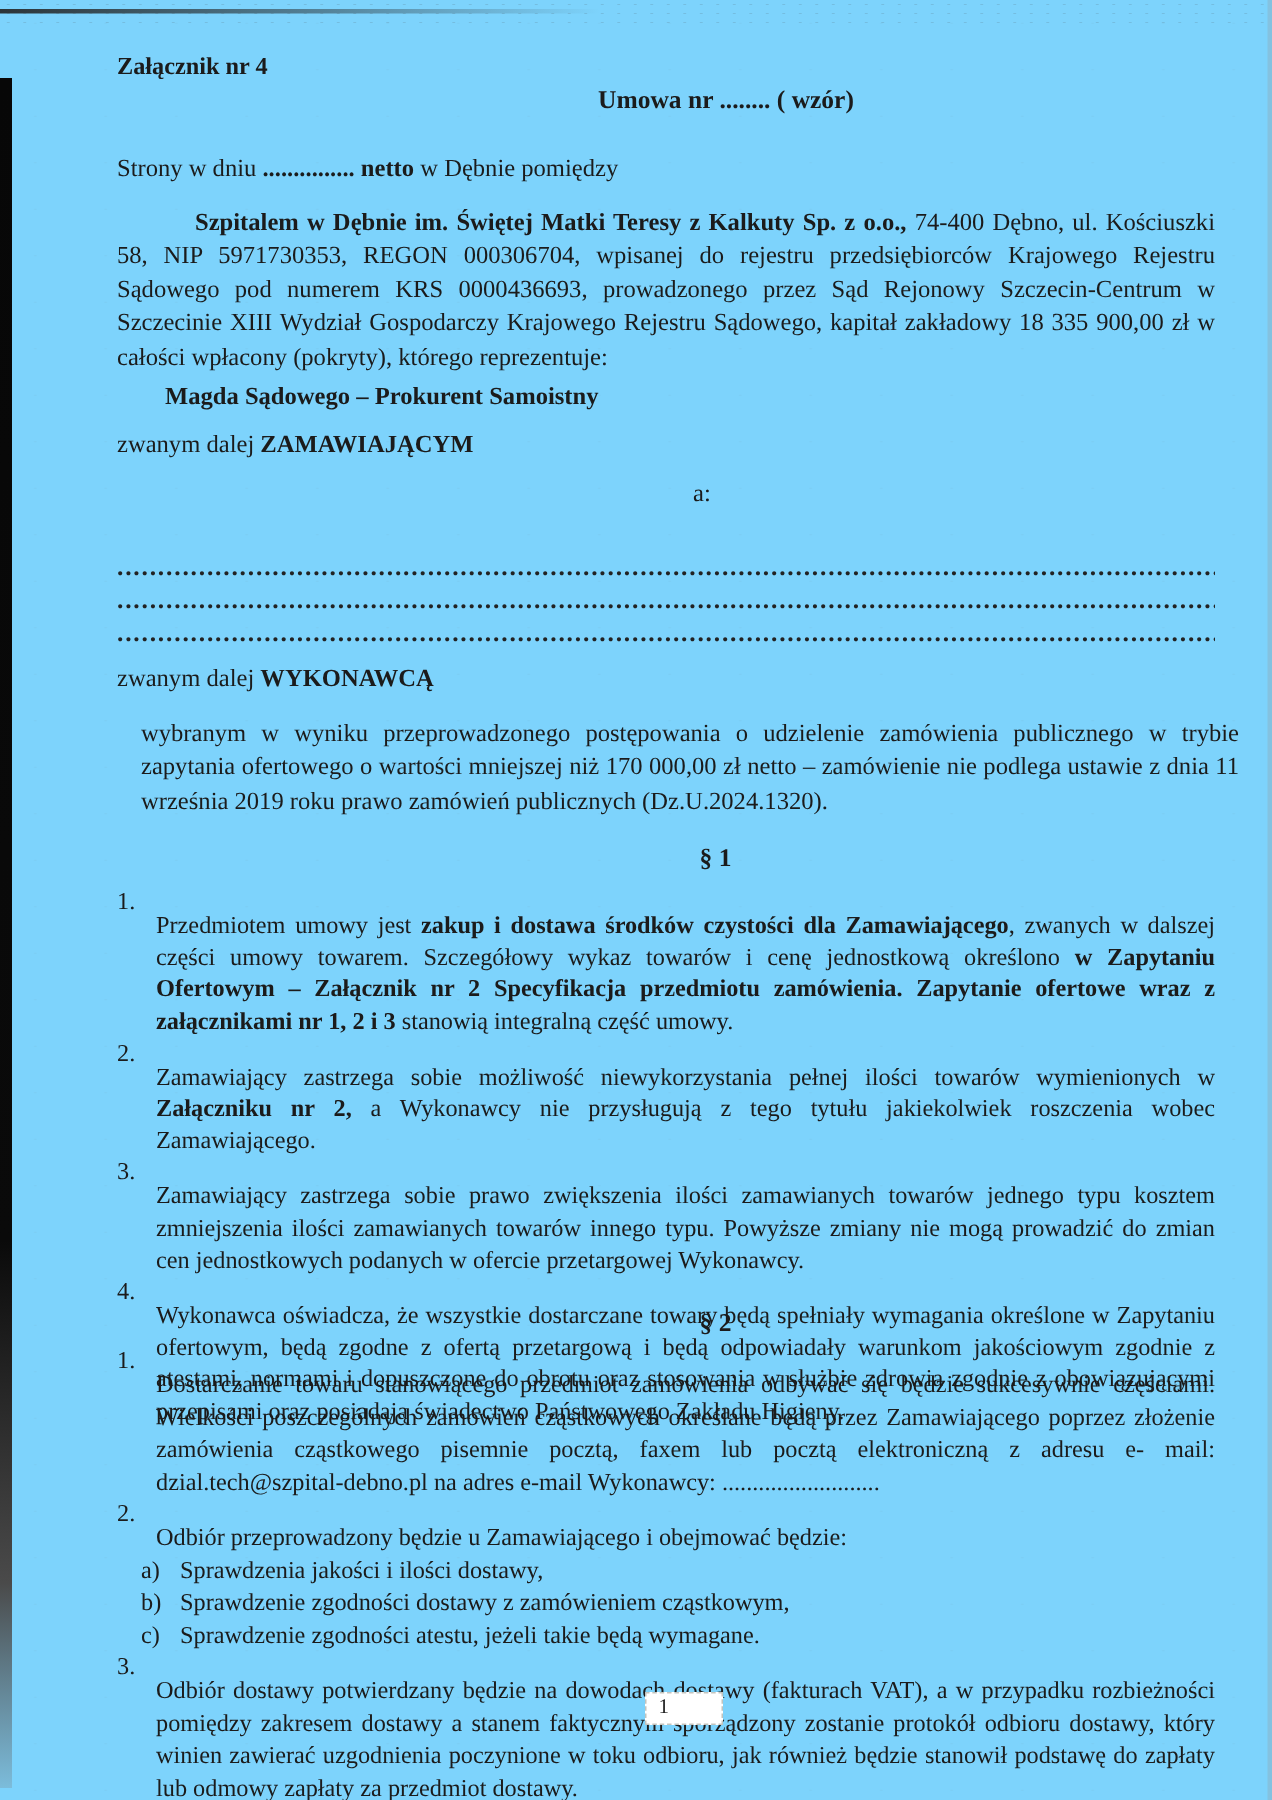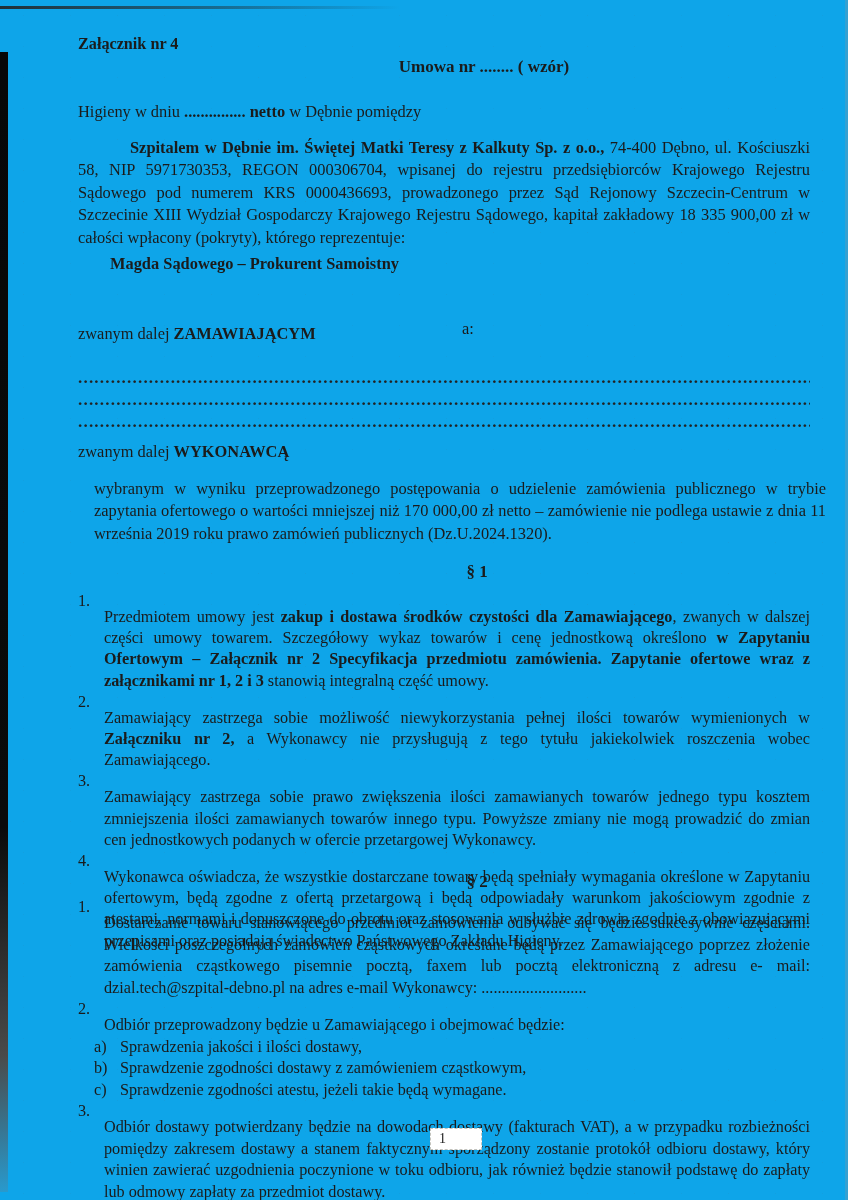--- a/index.html
+++ b/index.html
@@ -1,34 +1,34 @@
 <!DOCTYPE html>
 <html lang="pl"><head>
 <meta charset="utf-8">
 <title>Umowa nr ........ ( wzór)</title>
 <style>
   html,body{margin:0;padding:0;background:#ffffff;}
   .page{
     position:relative;
     width:848px;height:1200px;
-    background:#0ea5e9;
+    background:#7dd3fc;
     font-family:"Liberation Serif", serif;
     color:#1b1b1b;
     overflow:hidden;
   }
   .blk{position:absolute;left:78px;width:732px;font-size:16.4px;line-height:22.4px;}
   .just{text-align:justify;}
   .b{font-weight:700;}
   .center{text-align:center;}
   .attachment{top:33px;font-weight:700;font-size:16.2px;}
   .title{top:56px;font-weight:700;font-size:17px;transform:translateX(40px);}
   .opening{top:101px;}
   .buyer{top:137px;text-indent:52px;}
   .representative{top:253px;font-weight:700;padding-left:32px;}
-  .buyer-alias{top:285px;margin-top:38px;}
+  .buyer-alias{top:285px;}
   .conjunction{top:318px;transform:translateX(24px);}
   .fills{top:367px;}
   .fill{
     height:22px;line-height:22px;overflow:hidden;white-space:nowrap;
     font-weight:700;font-size:17px;letter-spacing:1.2px;color:#222;
   }
   .contractor-alias{top:441px;}
   .selection{top:478px;margin-left:16px;}
   .s1-head{top:561px;font-weight:700;font-size:17px;transform:translateX(33px);}
   .s1-list{top:591px;font-size:16.2px;line-height:21.2px;}
@@ -65,21 +65,21 @@
   <div class="noise-top"></div>
   <div class="noise-page"></div>
   <div class="edge-top"></div>
   <div class="edge-left"></div>
   <div class="edge-right"></div>
 
   <div class="blk attachment">Załącznik nr 4</div>
 
   <div class="blk center title">Umowa nr ........ ( wzór)</div>
 
-  <div class="blk opening"><span>Higieny w dniu </span><span class="b">............... netto</span><span> w Dębnie pomiędzy</span></div>
+  <div class="blk opening"><span>Strony w dniu </span><span class="b">............... netto</span><span> w Dębnie pomiędzy</span></div>
 
   <div class="blk just buyer"><span class="b">Szpitalem w Dębnie im. Świętej Matki Teresy z Kalkuty Sp. z o.o.,</span><span> 74-400 Dębno, ul. Kościuszki 58, NIP 5971730353, REGON 000306704, wpisanej do rejestru przedsiębiorców Krajowego Rejestru Sądowego pod numerem KRS 0000436693, prowadzonego przez Sąd Rejonowy Szczecin-Centrum w Szczecinie XIII Wydział Gospodarczy Krajowego Rejestru Sądowego, kapitał zakładowy 18 335 900,00 zł w całości wpłacony (pokryty), którego reprezentuje:</span></div>
 
   <div class="blk representative">Magda Sądowego – Prokurent Samoistny</div>
 
   <div class="blk buyer-alias"><span>zwanym dalej </span><span class="b">ZAMAWIAJĄCYM</span></div>
 
   <div class="blk center conjunction">a:</div>
 
   <div class="blk fills">

